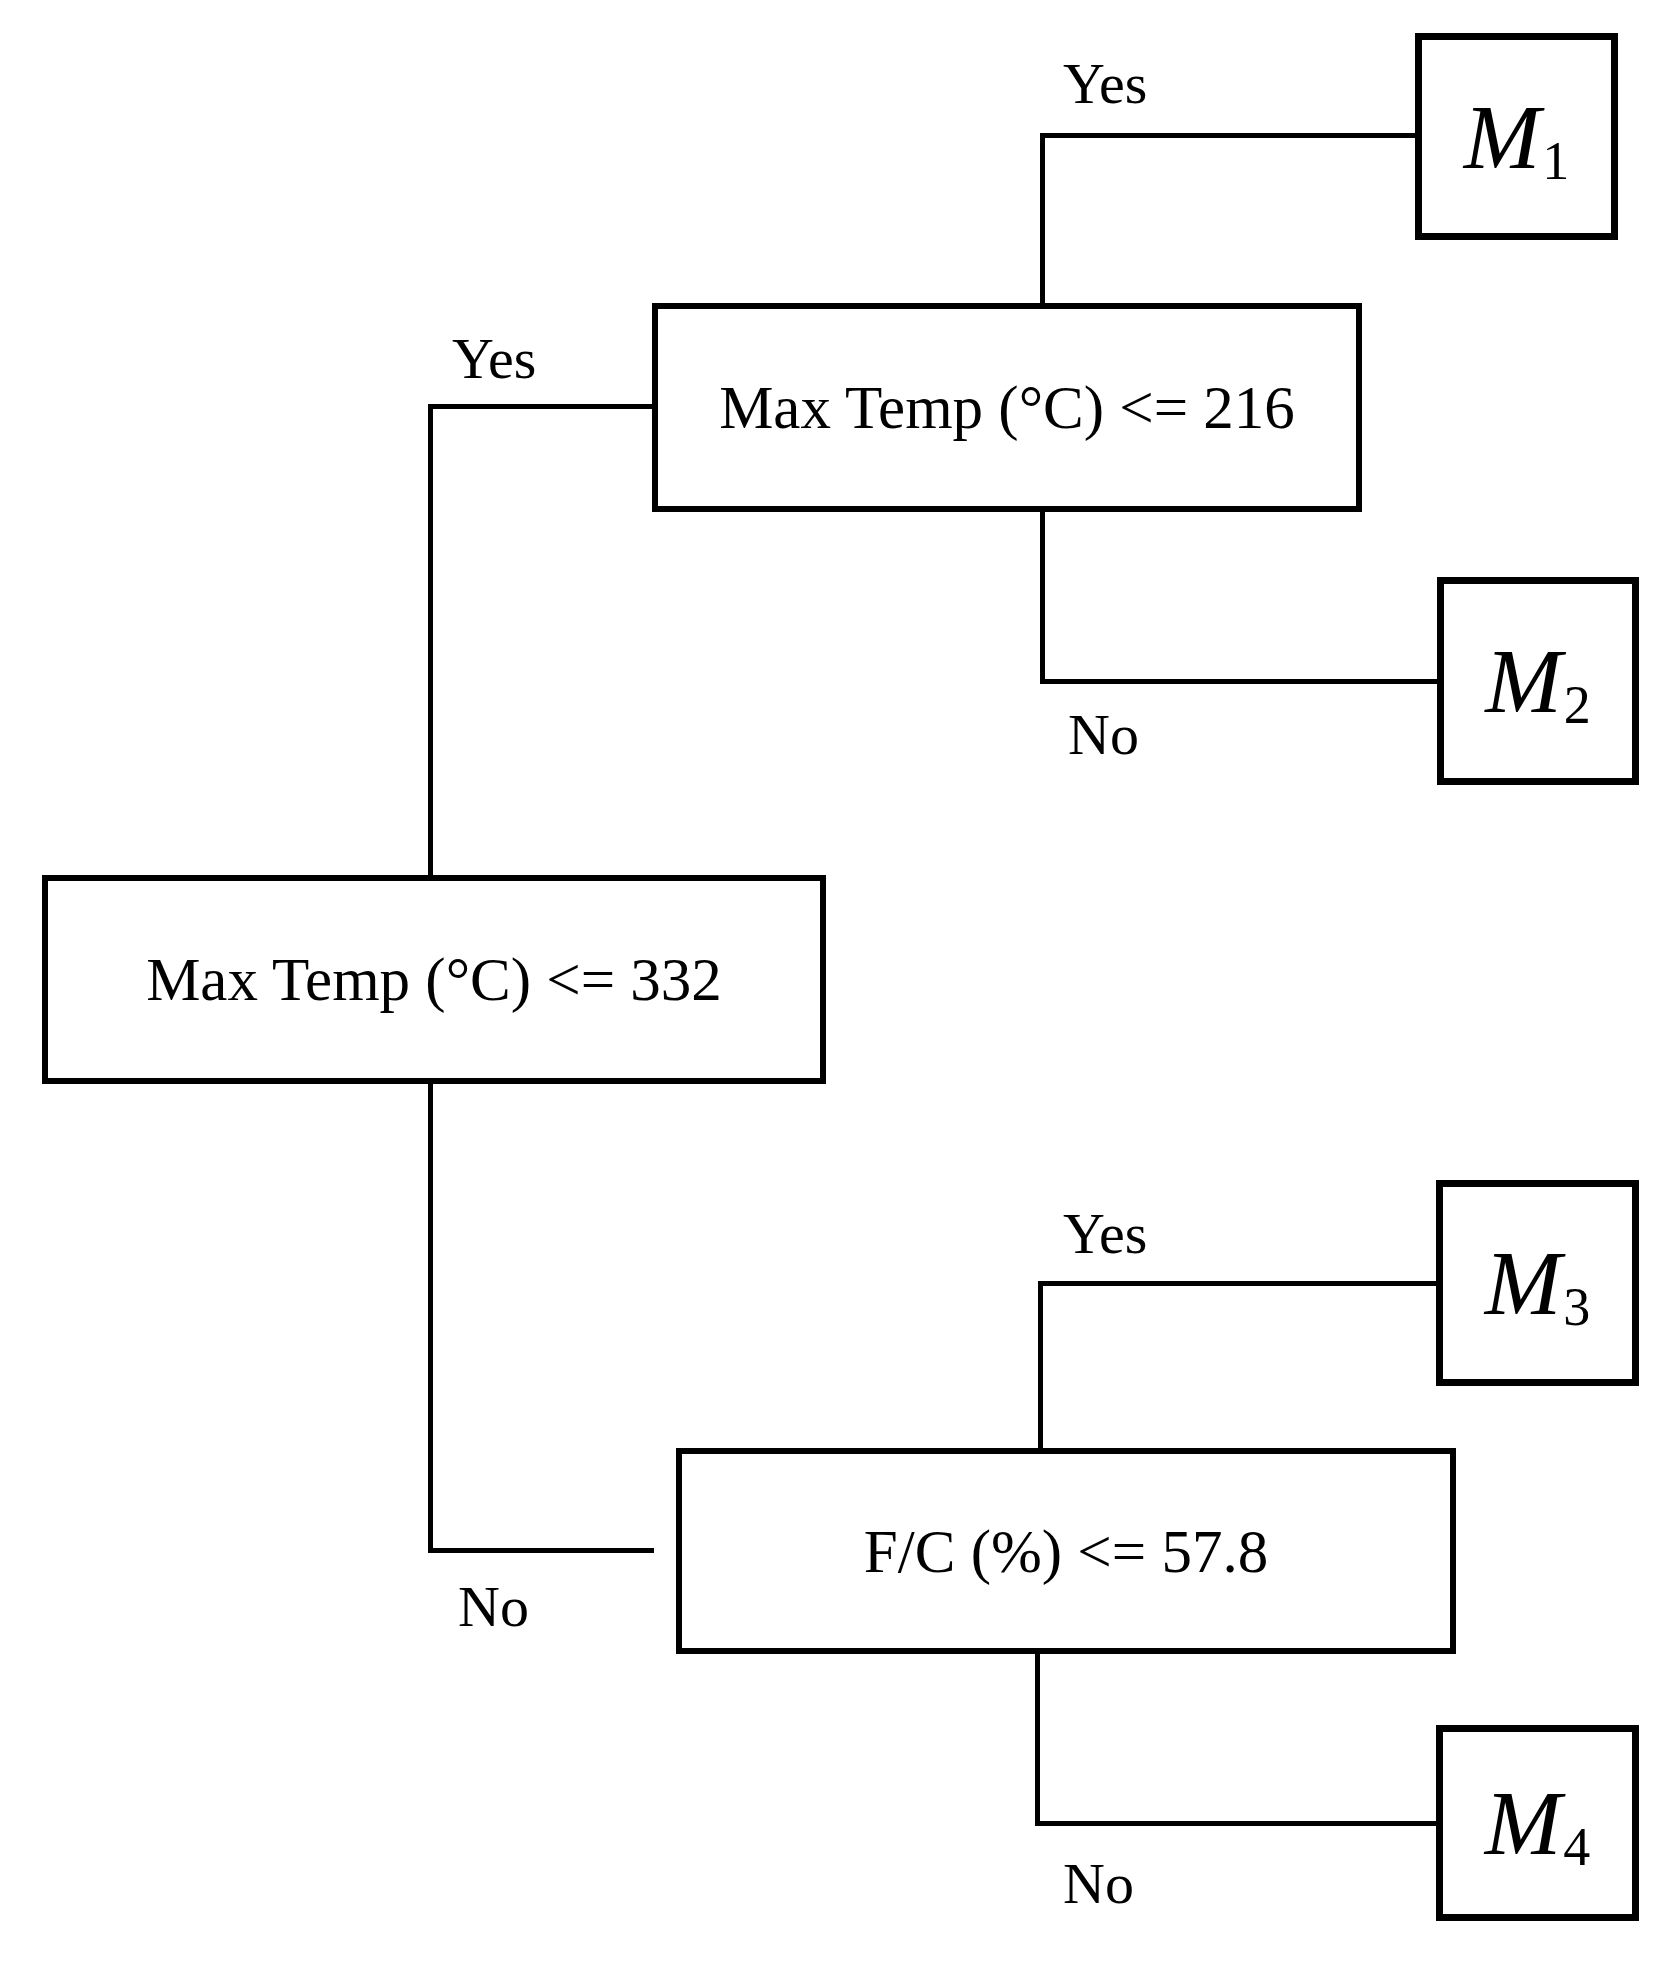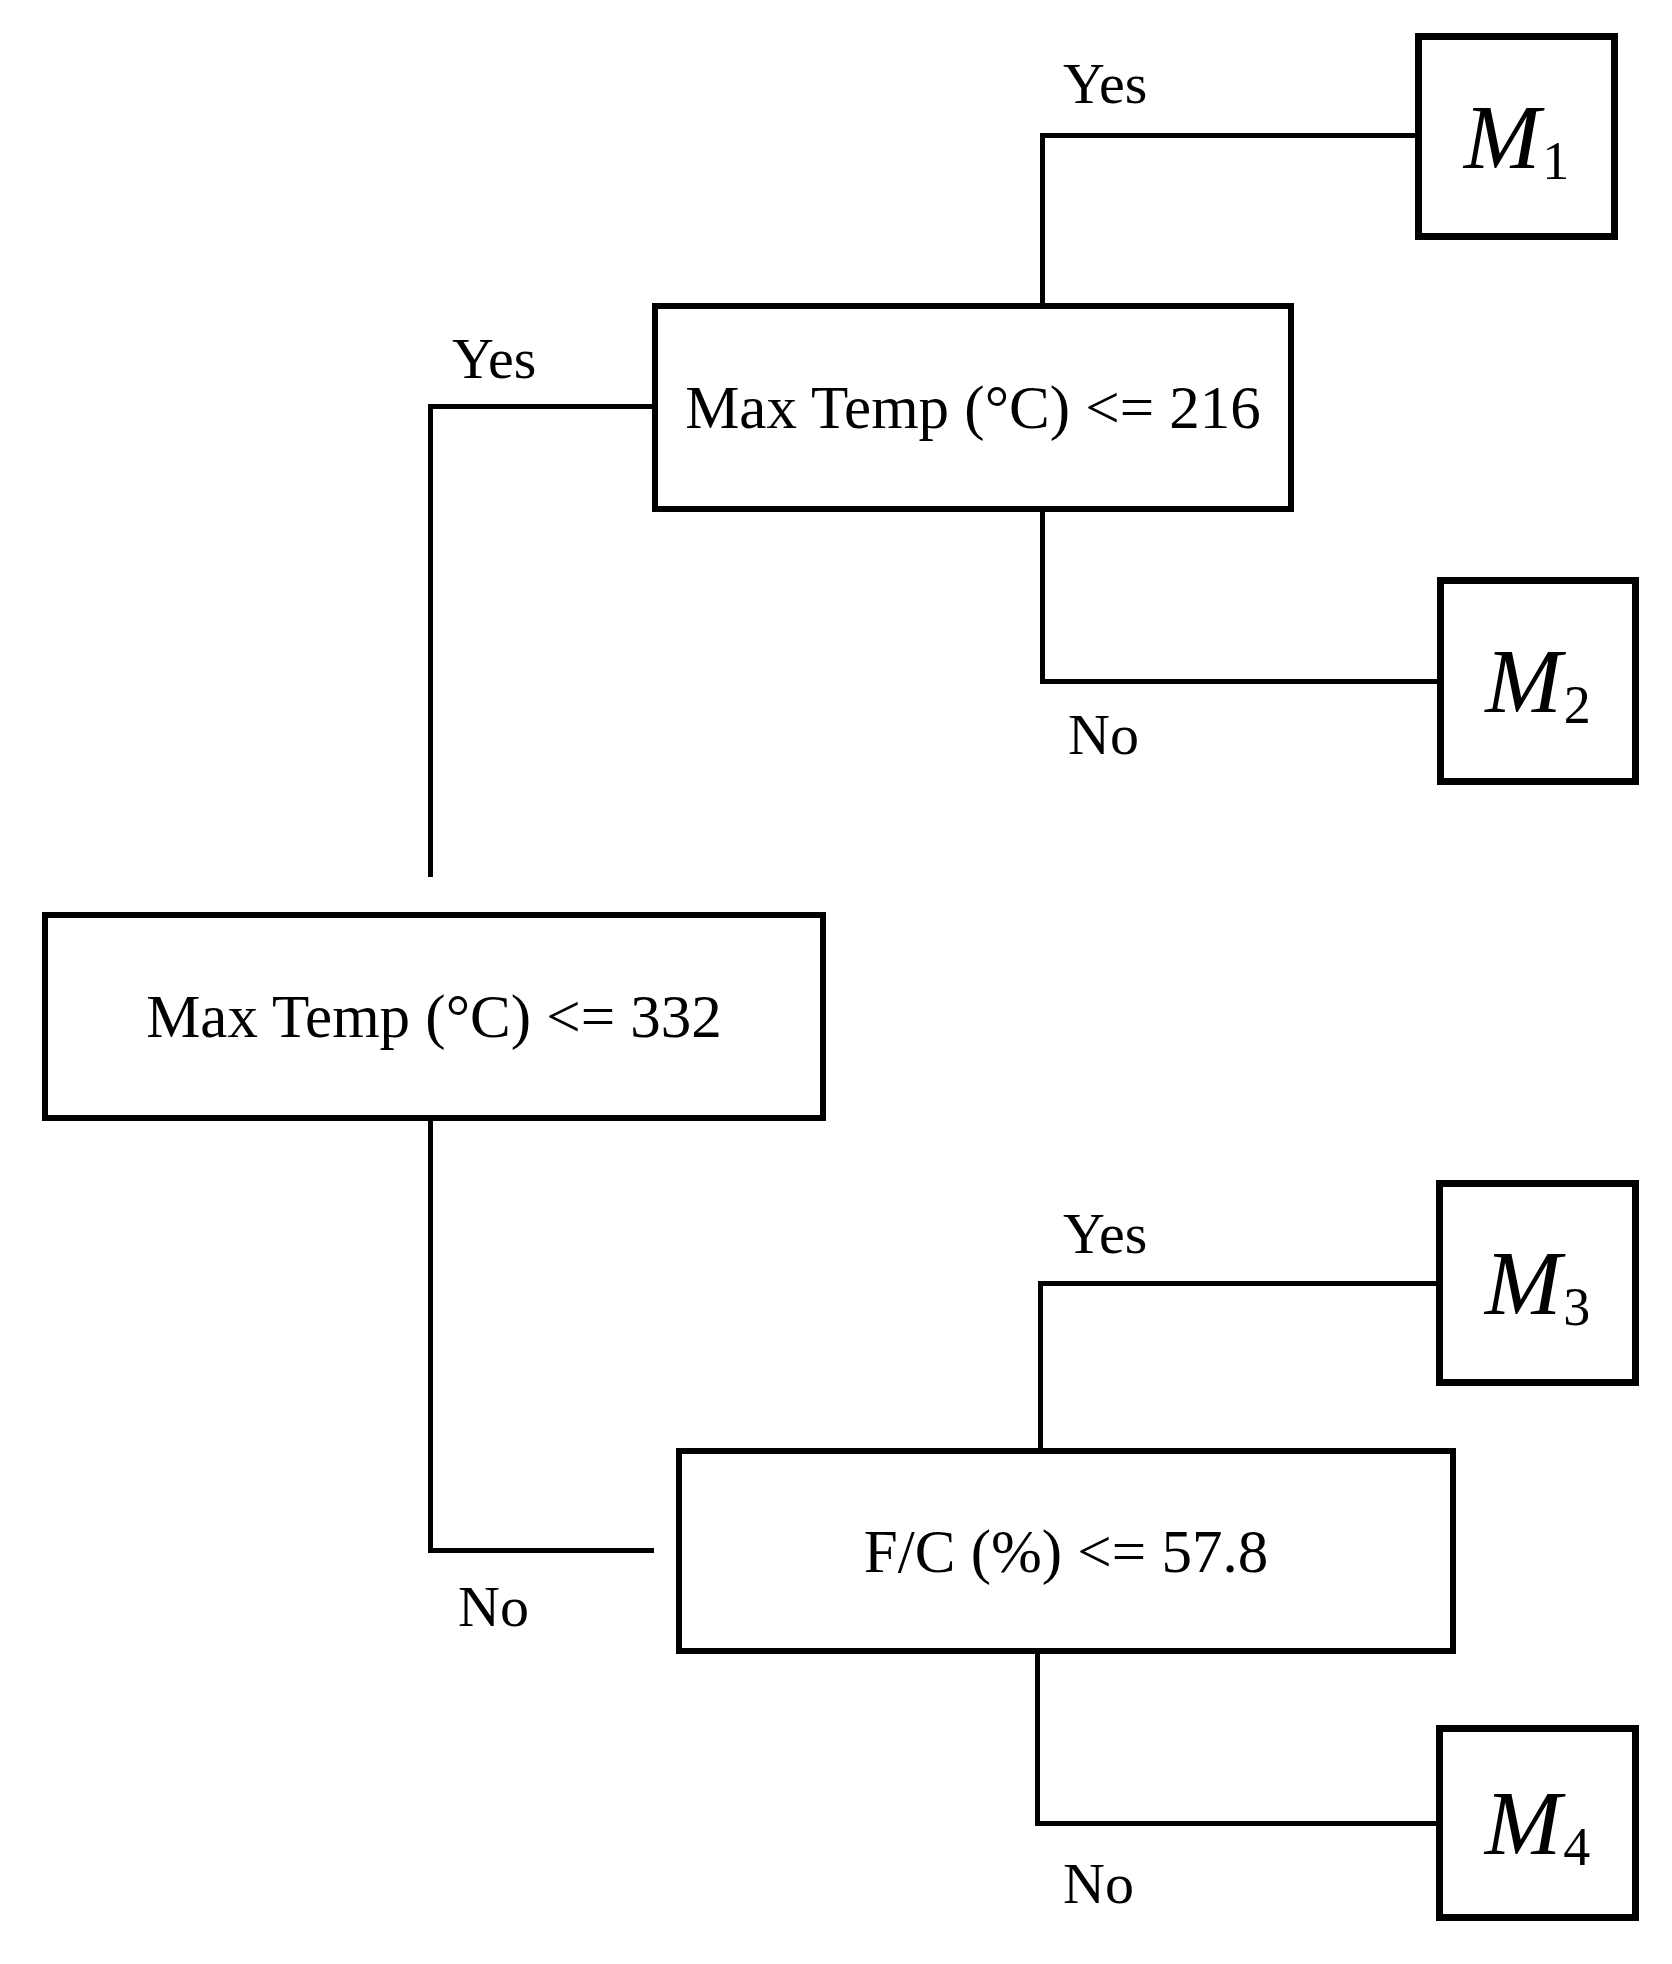--- a/index.html
+++ b/index.html
@@ -61,22 +61,22 @@
   
   .elabel {
     position: absolute;
     font-size: 58px;
     line-height: 1;
     white-space: nowrap;
     z-index: 3;
   }
 
   
-  #root      { left: 42px;   top: 875px;  width: 784px; height: 209px; margin-top: 37px; }
-  #node-yes  { left: 652px;  top: 303px;  width: 642px; height: 209px; }
+  #root      { left: 42px;   top: 875px;  width: 784px; height: 209px; }
+  #node-yes  { left: 652px;  top: 303px;  width: 710px; height: 209px; }
   #node-no   { left: 676px;  top: 1448px; width: 780px; height: 206px; }
 
   
   #m1 { left: 1415px; top: 33px;   width: 203px; height: 207px; }
   #m2 { left: 1437px; top: 577px;  width: 202px; height: 208px; }
   #m3 { left: 1436px; top: 1180px; width: 203px; height: 206px; }
   #m4 { left: 1436px; top: 1725px; width: 203px; height: 196px; }
 
   
   #l-root-yes-v { left: 428px;  top: 404px;  width: 5px;   height: 473px; }

